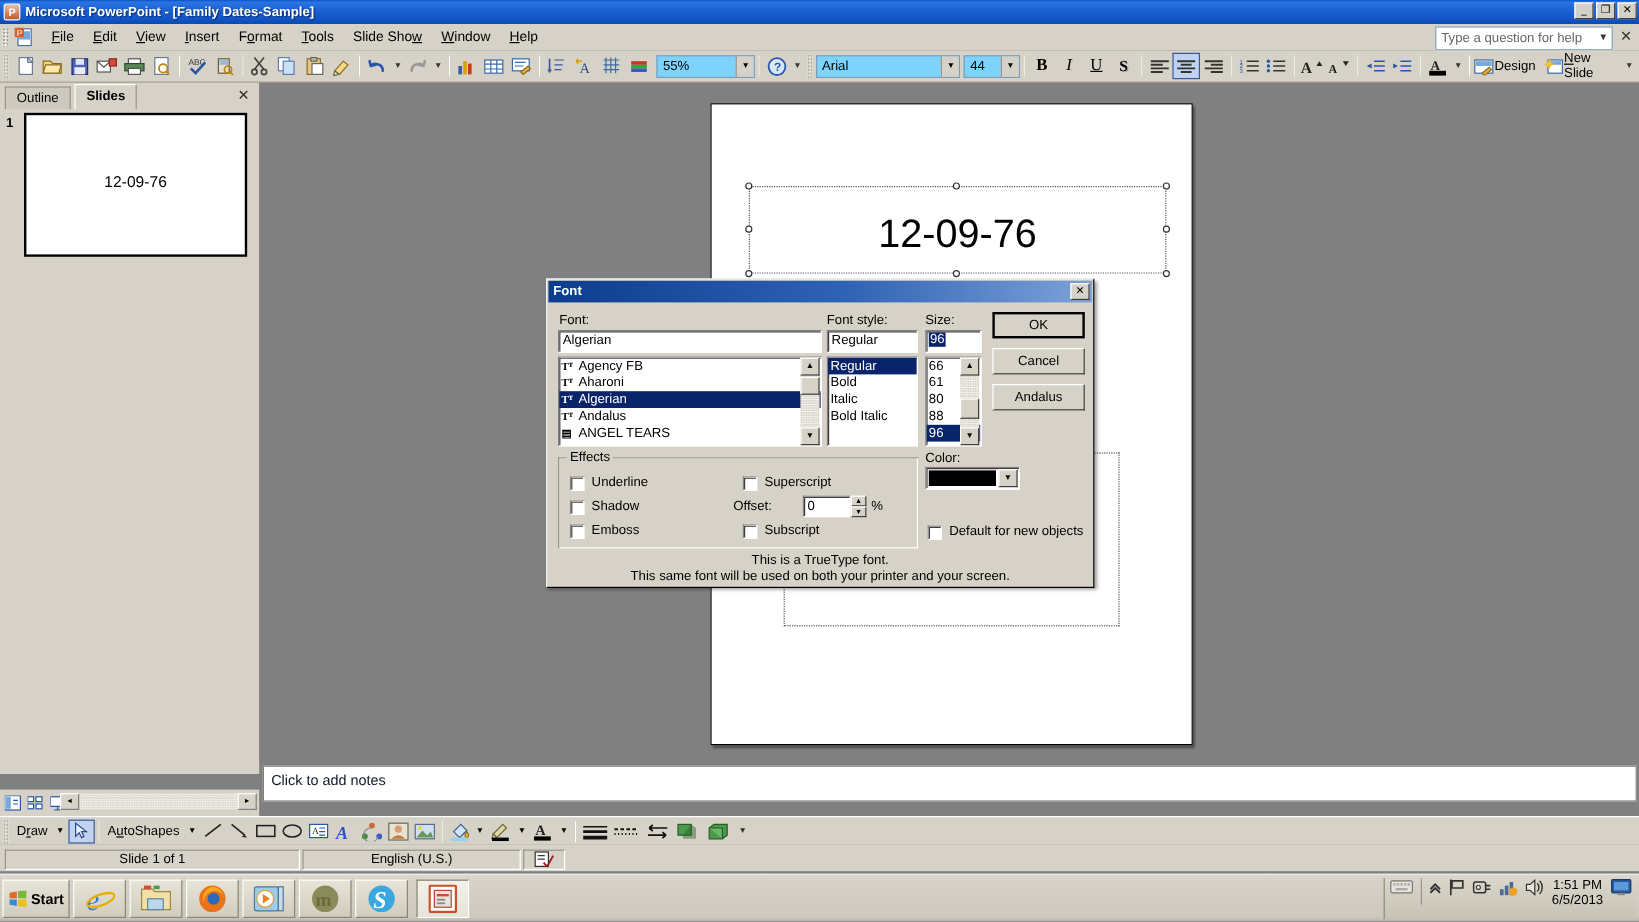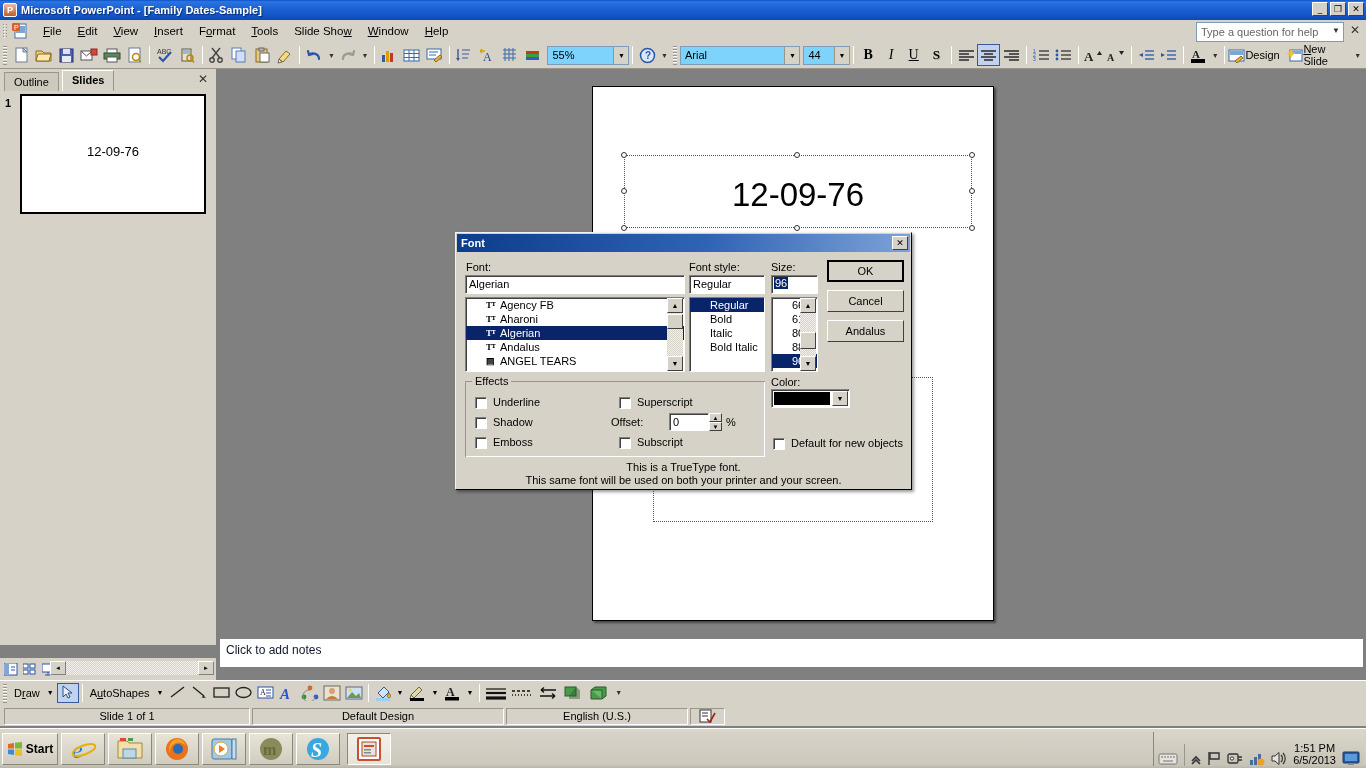--- a/index.html
+++ b/index.html
@@ -143,41 +143,41 @@
      border:1px solid #fff; border-right-color:#8b8878; border-bottom-color:#8b8878;
      display:flex; align-items:center; justify-content:center; gap:3px; font-size:12px; font-weight:bold; }
   .qlbtn { width:44px; height:32px; margin-right:3px;
      background:linear-gradient(to bottom,#e7e3d7,#d0ccc0);
      border:1px solid #fff; border-right-color:#8b8878; border-bottom-color:#8b8878;
      display:flex; align-items:center; justify-content:center; }
   .qlbtn.pressed { background:linear-gradient(to bottom,#f3f1ea,#e6e3da);
      border-color:#8b8878 #fff #fff #8b8878; }
   .tray { position:absolute; right:2px; top:3px; height:34px;
      background:linear-gradient(to bottom,#dad6ca,#c6c2b6);
-     border-left:1px solid #8b8878; display:flex; align-items:flex-end; padding:0 4px; gap:6px; }
+     border-left:1px solid #8b8878; display:flex; align-items:flex-start; padding:0 4px; gap:6px; }
   .traytime { font-size:11px; text-align:center; line-height:12px; }
 
   
   .dialog { position:absolute; left:455px; top:232px; width:457px; height:258px;
      background:#d6d2c7; border:1px solid #000;
      border-top-color:#f4f2ee; border-left-color:#f4f2ee;
      box-shadow: 2px 2px 3px rgba(0,0,0,.4); }
   .dlg-title { position:absolute; left:1px; top:1px; right:1px; height:18px;
      background:linear-gradient(to right,#0b3d8c 0%, #2f63b4 55%, #7da2d8 100%);
      display:flex; align-items:center; color:#fff; font-size:11px; font-weight:bold; padding-left:4px;}
   .dlg-close { position:absolute; right:2px; top:2px; width:16px; height:14px;
      background:#d6d2c7; border:1px solid #fff; border-right-color:#404040; border-bottom-color:#404040;
      font-size:9px; color:#000; text-align:center; line-height:12px; font-family:"DejaVu Sans",sans-serif;}
   .lbl { position:absolute; font-size:11px; color:#000; }
   .tfield { position:absolute; background:#fff; border:1px solid #808080;
      border-right-color:#fff; border-bottom-color:#fff;
      box-shadow: inset 1px 1px 0 #404040; font-size:11px; padding:2px 3px; }
   .listbox { position:absolute; background:#fff; border:1px solid #808080;
      border-right-color:#fff; border-bottom-color:#fff; box-shadow: inset 1px 1px 0 #404040; overflow:hidden; }
-  .lrow { height:14px; font-size:11px; display:flex; align-items:center; padding-left:20px; white-space:nowrap; }
+  .lrow { height:14px; font-size:11px; display:flex; align-items:center; padding-left:2px; white-space:nowrap; }
   .lrow.sel { background:#0a246a; color:#fff; }
   .ttico { width:14px; display:inline-block; font-size:9px; font-weight:bold; font-family:"Liberation Serif",serif; }
   .vscroll { position:absolute; width:16px; background:
      repeating-conic-gradient(#d6d2c7 0% 25%, #f2f0ec 0% 50%) 0 0/2px 2px; }
   .vsbtn { width:16px; height:15px; background:#d6d2c7; border:1px solid #fff;
      border-right-color:#404040; border-bottom-color:#404040;
      display:flex; align-items:center; justify-content:center; font-size:7px; }
   .vthumb { width:16px; background:#d6d2c7; border:1px solid #fff;
      border-right-color:#404040; border-bottom-color:#404040; }
   .btn { position:absolute; background:#d6d2c7; border:1px solid #fff;
@@ -751,21 +751,20 @@
       <svg width="22" height="16">
           <path d="M2 5 l4 -3 h11 v9 l-4 3 h-11 Z" fill="#4a9a4a" stroke="#2a5a2a"></path>
           <path d="M2 5 h11 v9" fill="#6ab86a" stroke="#2a5a2a"></path>
         </svg>
       </div>
     <div class="ovf">▼</div>
   </div>
 
   <div class="statusbar">
     <div class="scell" style="width:246px; margin-left:4px;">Slide 1 of 1</div>
-    <div class="scell" style="width:252px;">Default Design</div>
     <div class="scell" style="width:182px;">English (U.S.)</div>
     <div class="scell" style="width:35px;">
       <svg width="18" height="14">
           <rect x="1" y="1" width="11" height="12" fill="#fff" stroke="#333"></rect>
           <line x1="3" y1="4" x2="9" y2="4" stroke="#333"></line>
           <line x1="3" y1="7" x2="9" y2="7" stroke="#333"></line>
           <path d="M8 10 l3 3 l5 -9" fill="none" stroke="#a02020" stroke-width="1.6"></path>
         </svg>
     </div>
     <div class="scell" style="flex:1; border:none;"></div>

